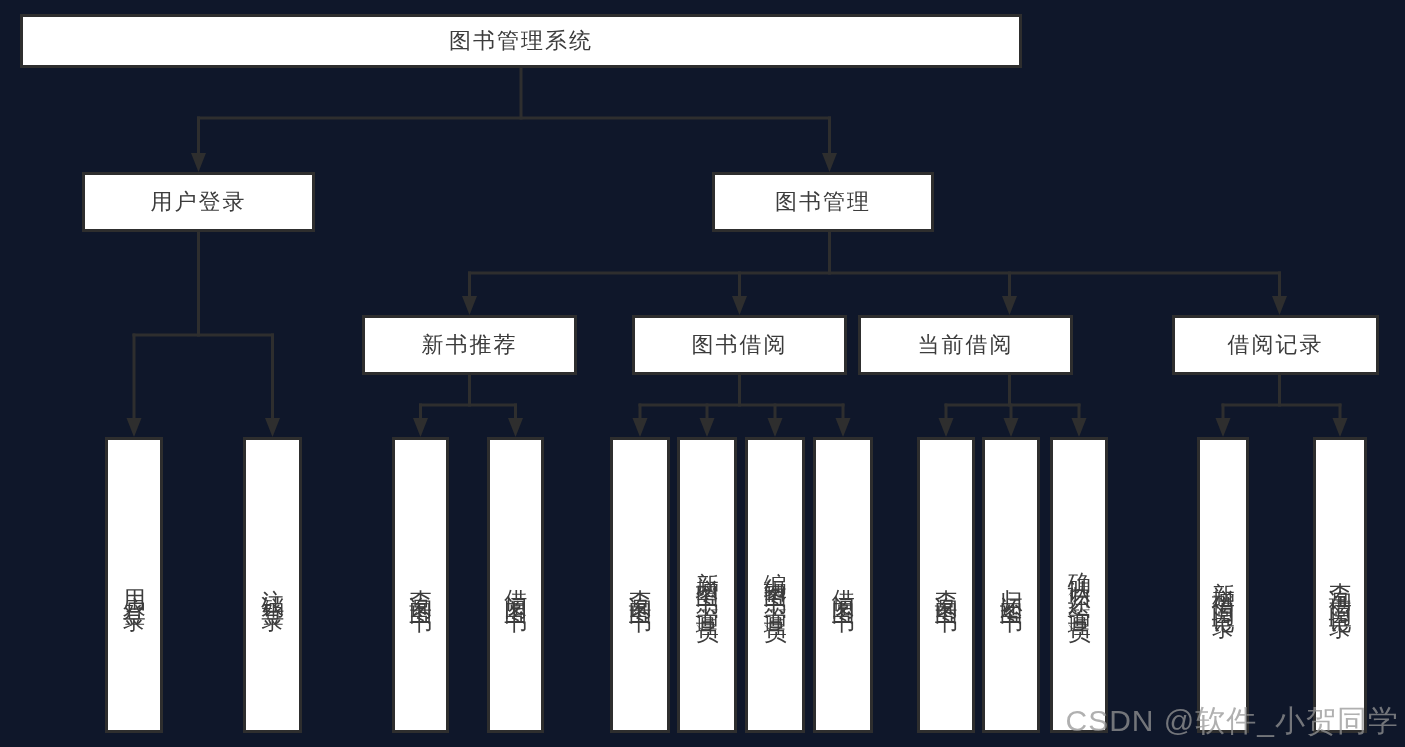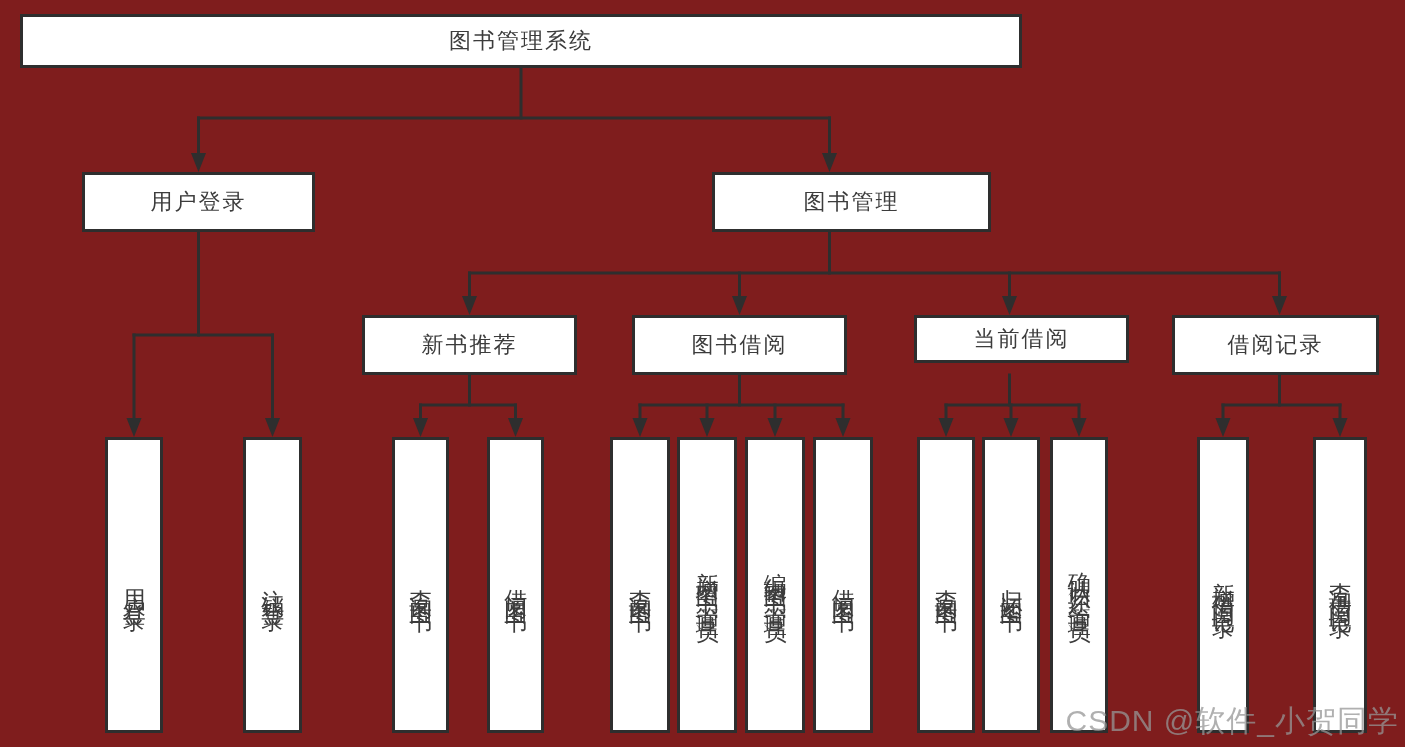--- a/index.html
+++ b/index.html
@@ -1,19 +1,19 @@
 <!DOCTYPE html>
 <html><head>
 <meta charset="utf-8">
 <style>
   html,body { margin:0; padding:0; background:#ffffff; }
   .canvas {
     position:relative;
     width:1405px; height:747px;
-    background:#7f1d1d;
+    background:#0f172a;
     font-family:"Liberation Sans","DejaVu Sans",sans-serif;
     overflow:hidden;
   }
   .wires { position:absolute; left:0; top:0; width:1405px; height:747px; pointer-events:none; }
   .wires line { stroke:#2e2e2e; stroke-width:3; stroke-linecap:square; }
   .wires polygon { fill:#2e2e2e; }
   .node {
     position:absolute;
     box-sizing:border-box;
     border:3px solid #2e2e2e;
@@ -120,31 +120,31 @@
     </g>
   </svg>
 
   <div class="node hnode" style="left:20px; top:14px; width:1002px; height:54px;">
     <span>图书管理系统</span>
   </div>
 
   <div class="node hnode" style="left:82px; top:172px; width:233px; height:60px;">
     <span>用户登录</span>
   </div>
-  <div class="node hnode" style="left:712px; top:172px; width:279px; height:60px;">
+  <div class="node hnode" style="left:712px; top:172px; width:222px; height:60px;">
     <span>图书管理</span>
   </div>
 
   <div class="node hnode" style="left:362px; top:315px; width:215px; height:60px;">
     <span>新书推荐</span>
   </div>
   <div class="node hnode" style="left:632px; top:315px; width:215px; height:60px;">
     <span>图书借阅</span>
   </div>
-  <div class="node hnode" style="left:914px; top:315px; width:215px; height:48px;">
+  <div class="node hnode" style="left:858px; top:315px; width:215px; height:60px;">
     <span>当前借阅</span>
   </div>
   <div class="node hnode" style="left:1172px; top:315px; width:207px; height:60px;">
     <span>借阅记录</span>
   </div>
 
   <div class="node vnode" style="left:105px; top:437px; width:58px; height:296px;">
     <span class="vtext">用户登录</span>
   </div>
   <div class="node vnode" style="left:243px; top:437px; width:59px; height:296px;">

